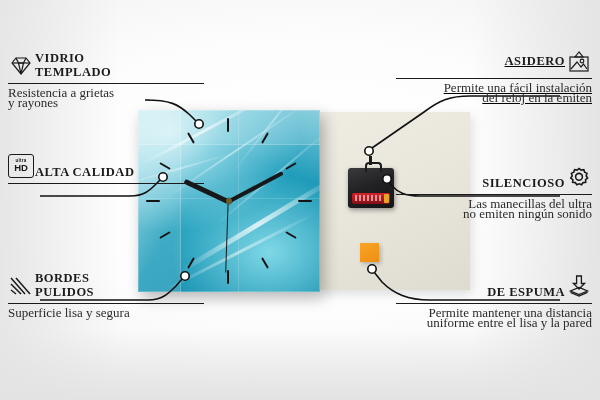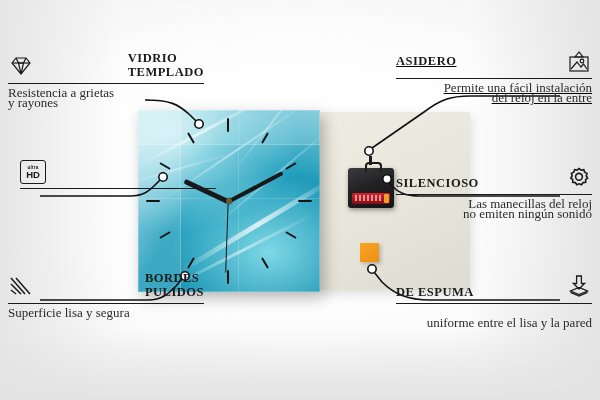--- a/index.html
+++ b/index.html
@@ -61,21 +61,21 @@
   .spacer-foam{
     position:absolute;left:360px;top:243px;width:19px;height:19px;
     background:linear-gradient(150deg,#f7a426 0%,#ef8f12 100%);
     box-shadow:2px 2px 4px rgba(0,0,0,.22);
   }
 
   
   .callout{position:absolute;width:196px;}
   .callout.left{left:8px;text-align:left;}
   .callout.right{right:8px;text-align:right;}
-  .co-head{display:flex;align-items:center;gap:19px;justify-content:space-between;}
+  .co-head{display:flex;align-items:center;gap:1px;}
   .callout.right .co-head{flex-direction:row-reverse;}
   .co-title{
     font-family:"Liberation Serif", serif;
     font-weight:700;font-size:12.5px;line-height:13.5px;
     letter-spacing:.5px;color:#1b1b1b;text-transform:uppercase;
   }
   .co-rule{height:1px;background:#1a1a1a;margin:4px 0 4px 0;}
   .co-desc{
     font-family:"Liberation Serif", serif;
     font-size:13px;line-height:10.4px;color:#2b2b2b;
@@ -184,28 +184,29 @@
         <span>TEMPLADO</span>
       </span>
     </div>
     <div class="co-rule"></div>
     <div class="co-desc">
       <span>Resistencia a grietas</span><br>
       <span>y rayones</span>
     </div>
   </div>
 
-  <div class="callout left" style="top:160px;margin-left:12px;">
+  <div class="callout left" style="top:152px;">
     <div class="co-head">
       <span class="hd-badge">
         <span class="u">ultra</span>
         <span class="h">HD</span>
       </span>
       <span class="co-title">
         <br>
+        <span>ALTA CALIDAD</span>
       </span>
     </div>
     <div class="co-rule"></div>
   </div>
 
   <div class="callout left" style="top:272px;">
     <div class="co-head">
       <span class="co-icon">
         <svg viewBox="0 0 26 24">
             <g fill="none" stroke="#1a1a1a" stroke-width="1.5">
@@ -239,42 +240,42 @@
             </g>
           </svg>
       </span>
       <span class="co-title">
         <span>ASIDERO</span><br>
       </span>
     </div>
     <div class="co-rule"></div>
     <div class="co-desc">
       <span>Permite una fácil instalación</span><br>
-      <span>del reloj en la entre</span>
+      <span>del reloj en la emiten</span>
     </div>
   </div>
 
   <div class="callout right" style="top:163px;">
     <div class="co-head">
       <span class="co-icon">
         <svg viewBox="0 0 26 24">
             <g fill="none" stroke="#1a1a1a" stroke-width="1.6">
           <path d="M13 3.5 L15.2 5.1 L17.8 4.6 L18.6 7.1 L21 8.3 L20.2 10.8 L21.6 13 L19.6 14.7 L19.7 17.3 L17.1 17.6 L15.6 19.8 L13.2 18.8 L10.8 19.8 L9.3 17.6 L6.7 17.3 L6.8 14.7 L4.8 13 L6.2 10.8 L5.4 8.3 L7.8 7.1 L8.6 4.6 L11.2 5.1 Z"></path>
           <circle cx="13" cy="11.8" r="3.4"></circle>
             </g>
           </svg>
       </span>
       <span class="co-title">
         <br>
         <span>SILENCIOSO</span>
       </span>
     </div>
     <div class="co-rule"></div>
     <div class="co-desc">
-      <span>Las manecillas del reloj</span><br>
+      <span>Las manecillas del ultra</span><br>
       <span>no emiten ningún sonido</span>
     </div>
   </div>
 
   <div class="callout right" style="top:272px;">
     <div class="co-head">
       <span class="co-icon">
         <svg viewBox="0 0 26 24">
             <g fill="none" stroke="#1a1a1a" stroke-width="1.3">
           <path d="M10.6 2 H15.4 V9.5 H18.6 L13 15 L7.4 9.5 H10.6 Z"></path>
@@ -283,18 +284,18 @@
             </g>
           </svg>
       </span>
       <span class="co-title">
         <br>
         <span>DE ESPUMA</span>
       </span>
     </div>
     <div class="co-rule"></div>
     <div class="co-desc">
-      <br>
+      <span>Permite mantener una distancia</span><br>
       <span>uniforme entre el lisa y la pared</span>
     </div>
   </div>
 
 </div>
 
 </body></html>

